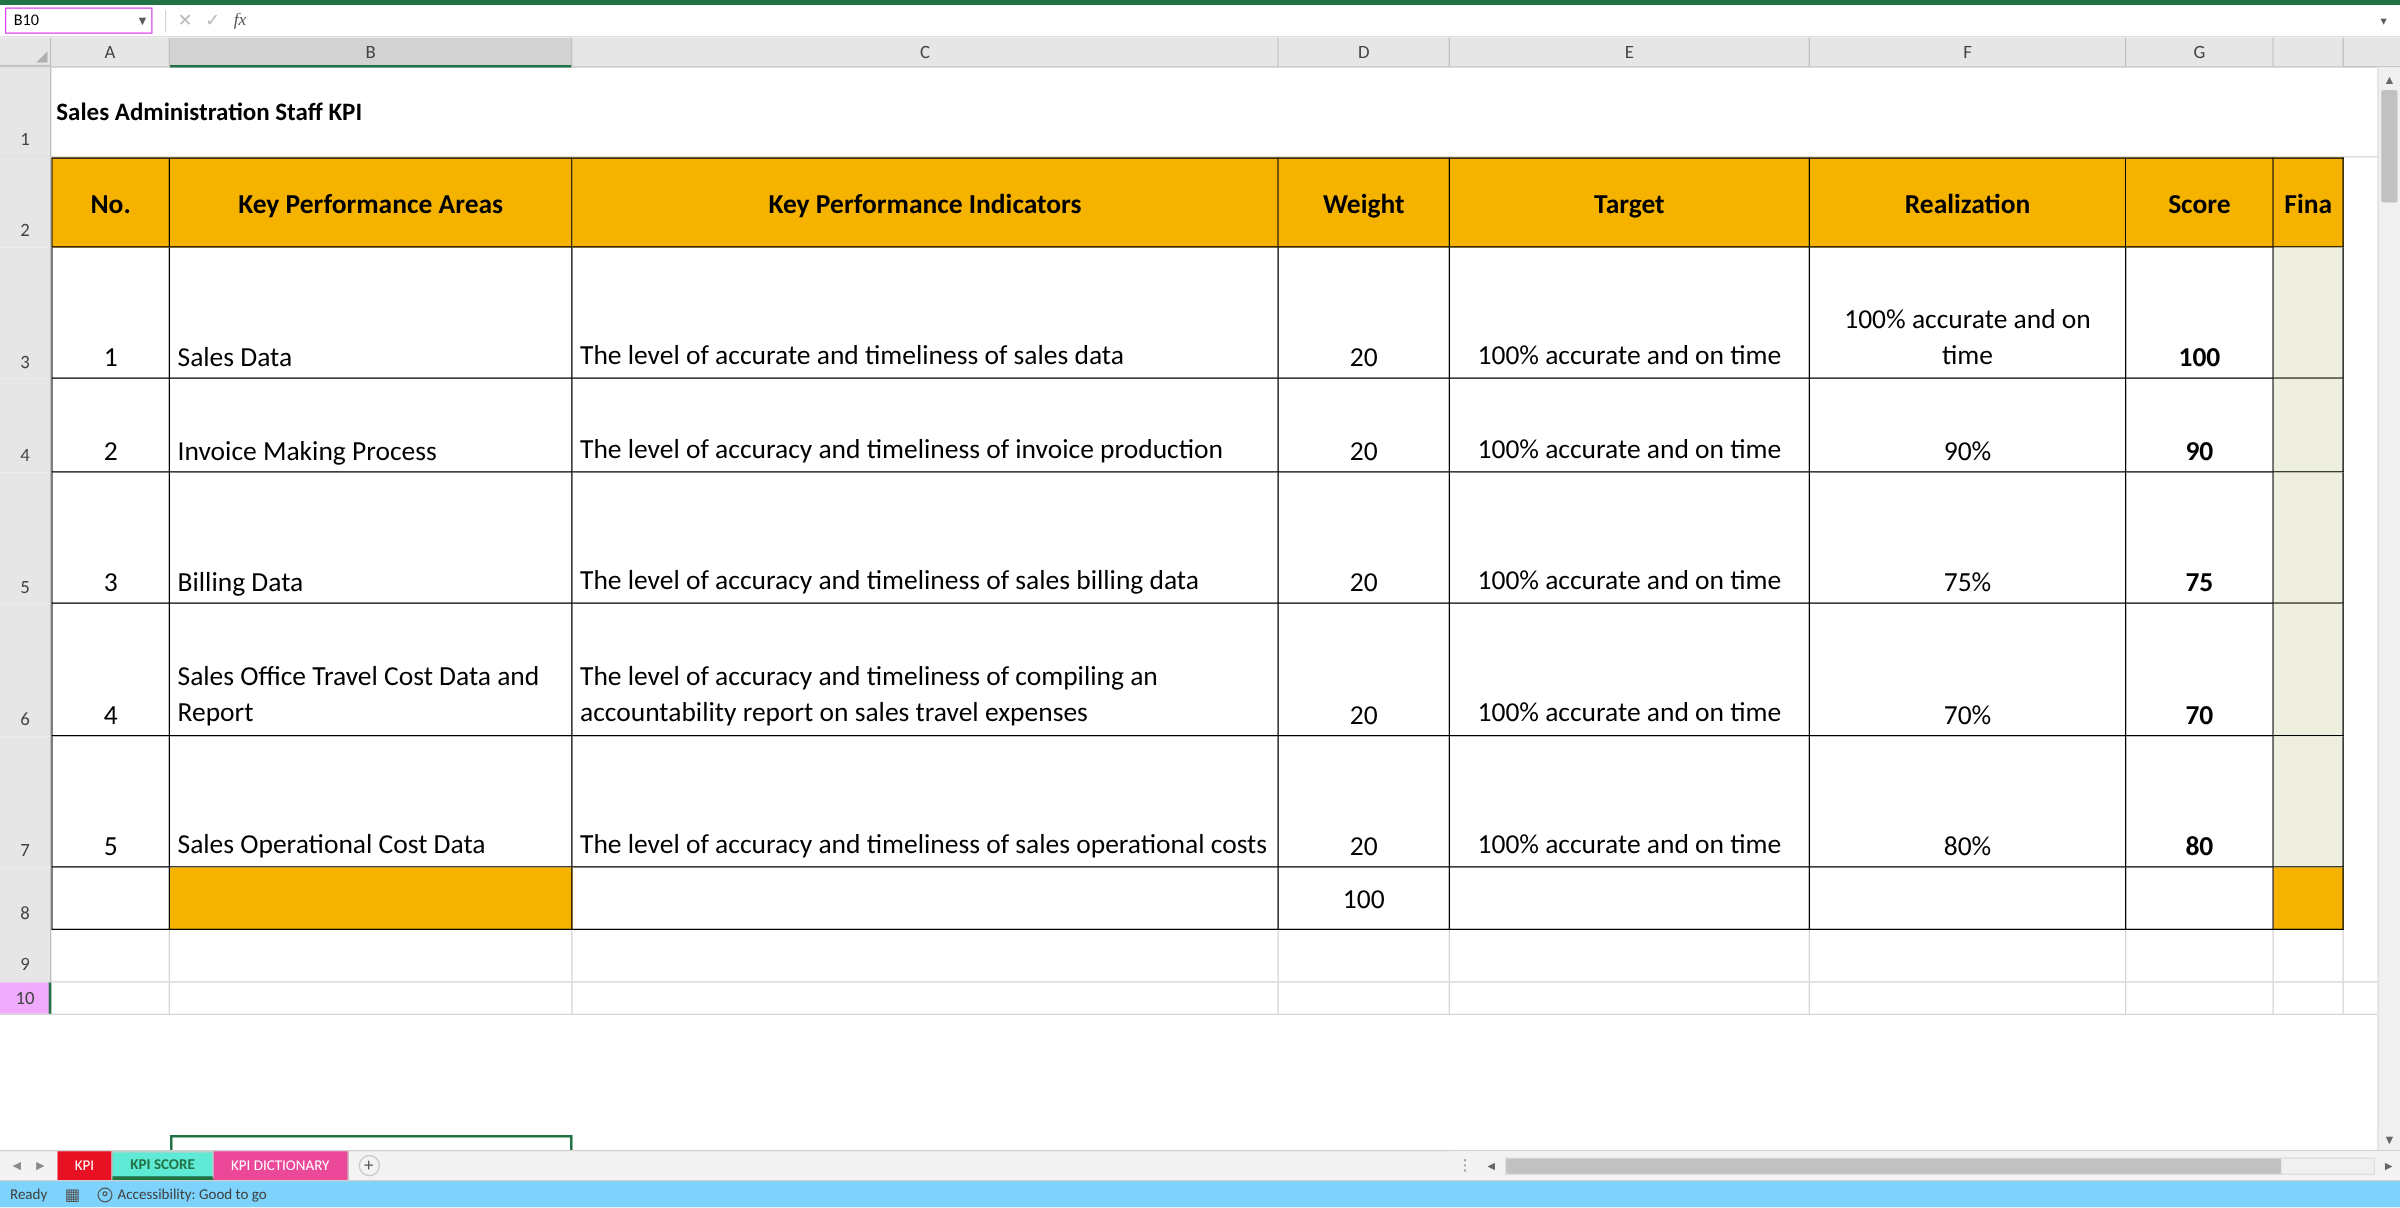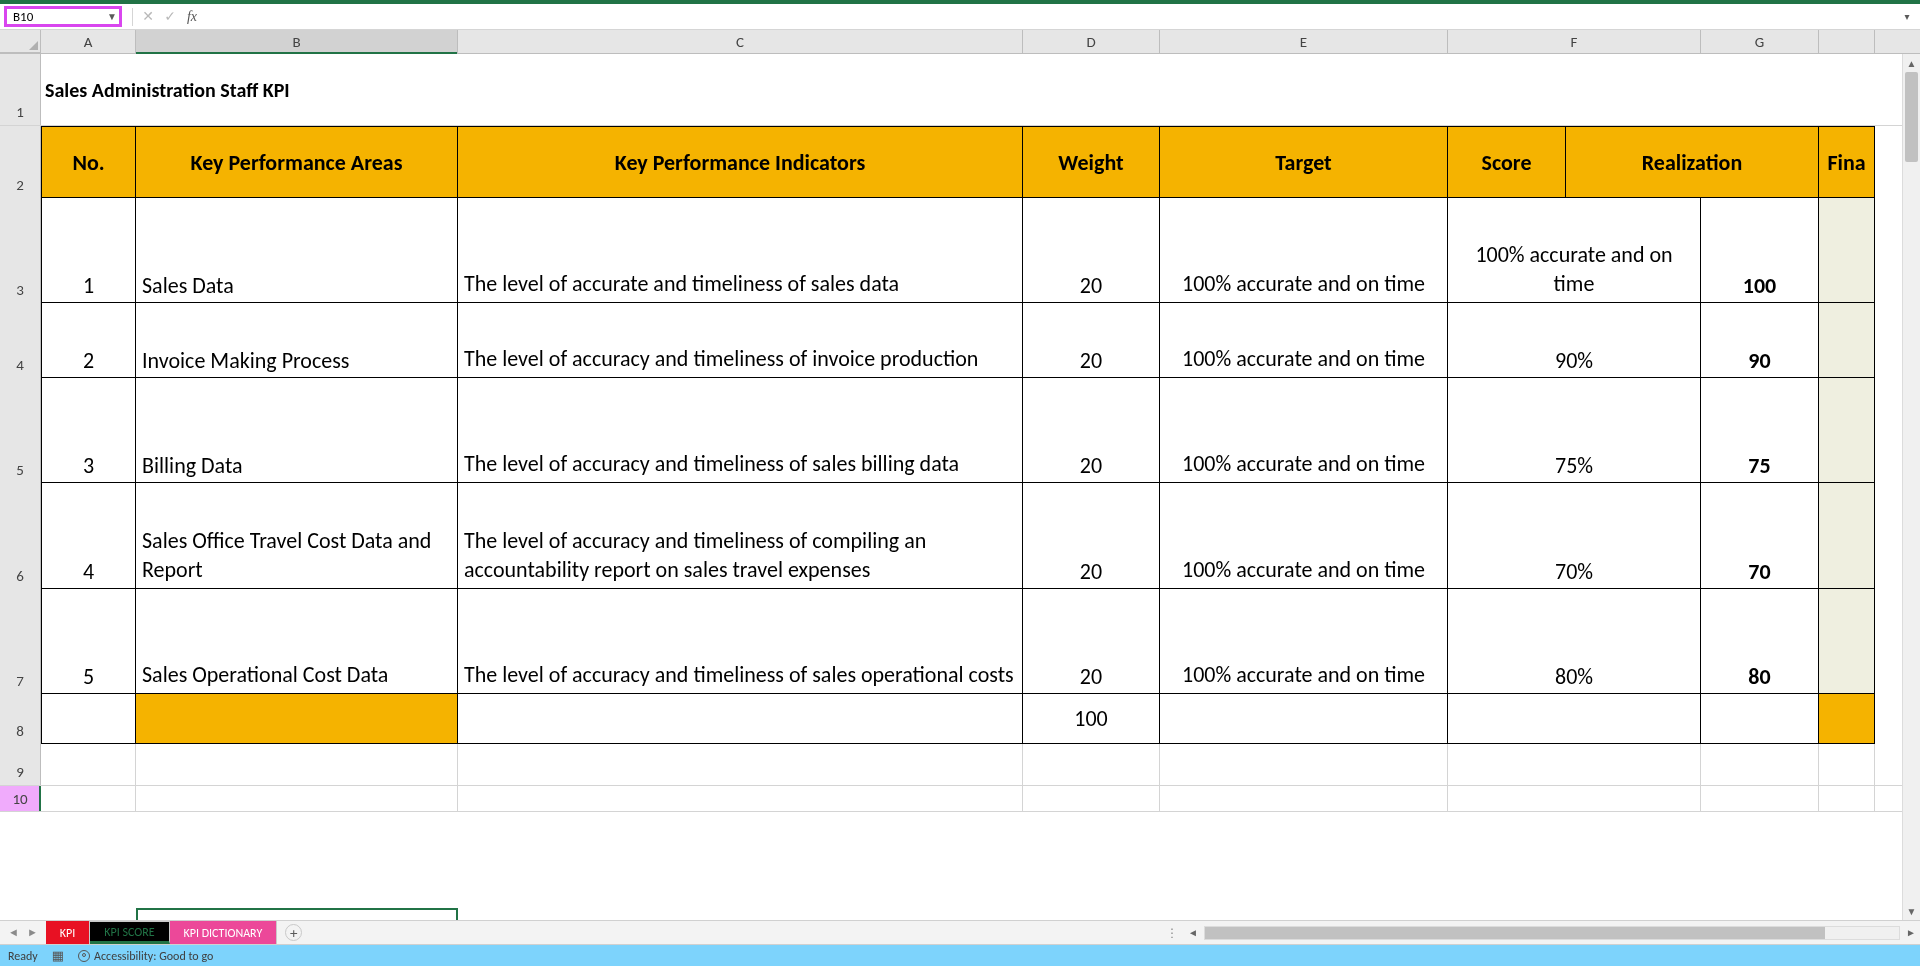--- a/index.html
+++ b/index.html
@@ -21,21 +21,21 @@
     display: flex;
     align-items: center;
     height: 26px;
     background: #ffffff;
     border-bottom: 1px solid #d5d5d5;
     padding: 2px 4px;
   }
   .name-box {
     width: 118px;
     height: 21px;
-    border: 3px solid #d946ef;
+    border: 1px solid #d946ef;
     background: #ffffff;
     display: flex;
     align-items: center;
     justify-content: space-between;
     padding: 0 2px 0 6px;
     font-size: 13px;
     color: #000;
     margin-right: 6px;
   }
   .name-box .chev { color:#5a5a5a; font-size:10px; }
@@ -196,21 +196,21 @@
   .tab-nav span{font-size:11px;}
   .sheet-tab{
     display:flex; align-items:center;
     padding:0 14px;
     border-right:1px solid #c9c9c9;
     color:#fff;
     position:relative;
     cursor:default;
   }
   .t-kpi{background:#e81123;}
-  .t-score{background:#000000; color:#217346; font-weight:400; border-top:1px solid #c9c9c9; border-bottom:3px solid #217346;}
+  .t-score{background:#5eead4; color:#217346; font-weight:700; border-top:1px solid #c9c9c9; border-bottom:3px solid #217346;}
   .t-dict{background:#ec4899;}
   .add-sheet{
     display:flex;align-items:center;justify-content:center;
     width:28px;color:#5a5a5a;font-size:15px;border:1px solid #c9c9c9;border-radius:50%;
     height:17px;width:17px;margin:3px 8px;
   }
   .tabs-hscroll{
     position:absolute; right:0; top:0; bottom:0; left:1160px;
     background:#f3f3f3;
     display:flex; align-items:center;
@@ -283,22 +283,22 @@
       <div class="cell" style="width:1834px;">Sales Administration Staff KPI</div>
     </div>
 
     <div class="row row2" style="border-bottom:none;">
       <div class="rowh">2</div>
       <div class="cell hdr center cA" style="border-left:1px solid #000;">No.</div>
       <div class="cell hdr center cB">Key Performance Areas</div>
       <div class="cell hdr center cC">Key Performance Indicators</div>
       <div class="cell hdr center cD">Weight</div>
       <div class="cell hdr center cE">Target</div>
+      <div class="cell hdr center cF">Realization</div>
       <div class="cell hdr center cG">Score</div>
-      <div class="cell hdr center cF">Realization</div>
       <div class="cell hdr center cH" style="border-right:1px solid #000;">Fina</div>
     </div>
 
     <div class="row row3" style="border-bottom:none;">
       <div class="rowh">3</div>
       <div class="cell tcell center cA" style="border-left:1px solid #000;">1</div>
       <div class="cell tcell single-bottom cB">Sales Data</div>
       <div class="cell tcell multi cC">The level of accurate and timeliness of sales data</div>
       <div class="cell tcell center cD">20</div>
       <div class="cell tcell multi center cE">100% accurate and on time</div>

